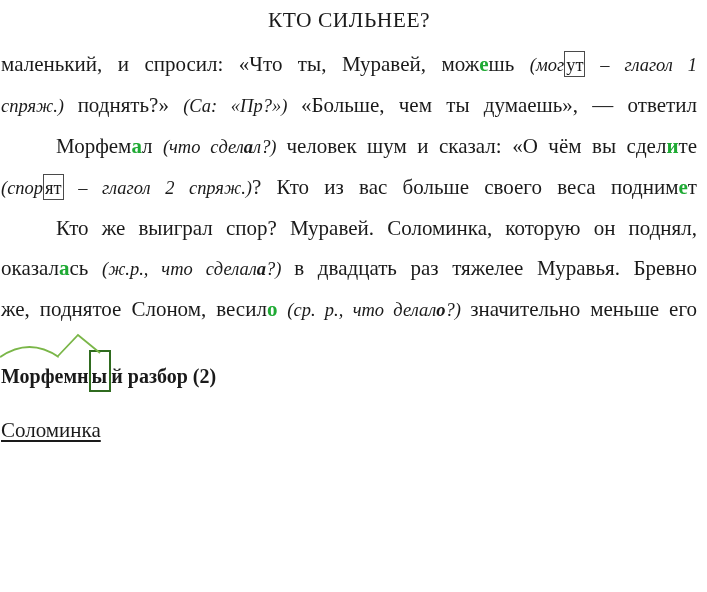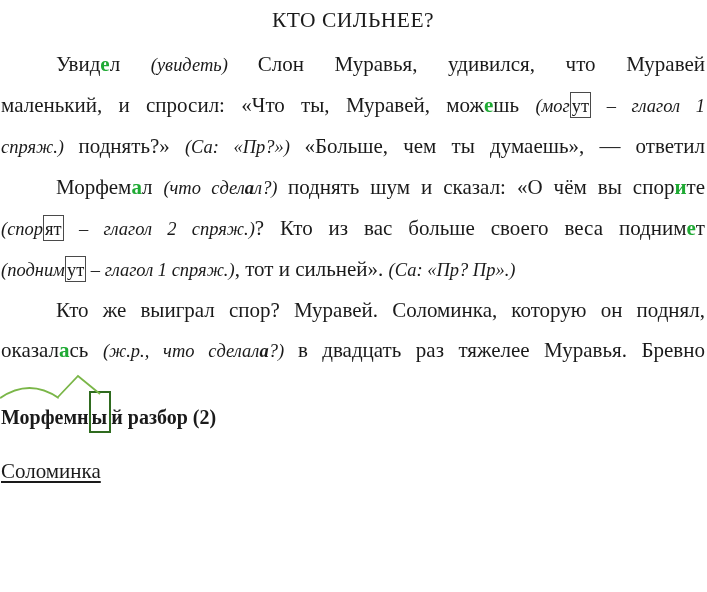--- a/index.html
+++ b/index.html
@@ -1,20 +1,20 @@
 <!DOCTYPE html>
 <html><head>
 <meta charset="utf-8">
 <style>
   html,body { margin:0; padding:0; background:#ffffff; }
   .page {
     position:relative; width:707px; height:592px; overflow:hidden;
     background:#ffffff; color:#1a1a1a;
     font-family:"Liberation Serif","DejaVu Serif",serif;
-    font-size:21px; box-sizing:border-box; padding:5px 2px 0 1px;
+    font-size:21px; box-sizing:border-box; padding:5px 10px 0 1px;
   }
   .title {
     margin:0 0 9px 0; font-size:21.5px; font-weight:normal;
     text-align:center; line-height:30px; letter-spacing:0.5px;
   }
   .body { width:100%; }
   .line { line-height:40px; text-align:justify; white-space:normal; }
   .line.just { text-align:justify; text-align-last:justify; }
   .line.indent { text-indent:55px; }
   .run-n { }
@@ -49,28 +49,27 @@
     text-decoration:underline; text-underline-offset:3px;
   }
 </style>
 </head>
 <body>
 
 <div class="page">
   <h1 class="title">КТО СИЛЬНЕЕ?</h1>
 
   <div class="body">
-      <div class="line just indent"><span class="run-n">Увид</span><span class="run-g">е</span><span class="run-n">л </span><span class="run-i">(увидеть) </span><span class="run-n">Слон Муравья, удивился, что Муравей</span></div>
       <div class="line just"><span class="run-n">маленький, и спросил: «Что ты, Муравей, мож</span><span class="run-g">е</span><span class="run-n">шь </span><span class="run-i">(мог</span><span class="run-ibox">ут</span><span class="run-i"> – глагол 1</span></div>
       <div class="line just"><span class="run-i">спряж.) </span><span class="run-n">поднять?» </span><span class="run-i">(Са: «Пр?») </span><span class="run-n">«Больше, чем ты думаешь», — ответил</span></div>
-      <div class="line just indent"><span class="run-n">Морфем</span><span class="run-g">а</span><span class="run-n">л </span><span class="run-i">(что сдел</span><span class="run-ib">а</span><span class="run-i">л?) </span><span class="run-n">поднять шум и сказал: «О чём вы спор</span><span class="run-g">и</span><span class="run-n">те</span></div>
+      <div class="line just indent"><span class="run-n">Морфем</span><span class="run-g">а</span><span class="run-n">л </span><span class="run-i">(что сдел</span><span class="run-ib">а</span><span class="run-i">л?) </span><span class="run-n">человек шум и сказал: «О чём вы сдел</span><span class="run-g">и</span><span class="run-n">те</span></div>
       <div class="line just"><span class="run-i">(спор</span><span class="run-ibox">ят</span><span class="run-i"> – глагол 2 спряж.)</span><span class="run-n">? Кто из вас больше своего веса подним</span><span class="run-g">е</span><span class="run-n">т</span></div>
-      <div class="line"><span class="run-i">(подним</span><span class="run-ibox">ут</span><span class="run-i"> – глагол 1 спряж.)</span><span class="run-n">, тот и сильней». </span><span class="run-i">(Са: «Пр? Пр».)</span></div>
       <div class="line just indent"><span class="run-n">Кто же выиграл спор? Муравей. Соломинка, которую он поднял,</span></div>
       <div class="line just"><span class="run-n">оказал</span><span class="run-g">а</span><span class="run-n">сь </span><span class="run-i">(ж.р., что сделал</span><span class="run-ib">а</span><span class="run-i">?) </span><span class="run-n">в двадцать раз тяжелее Муравья. Бревно</span></div>
+      <div class="line just"><span class="run-n">же, поднятое Слоном, весил</span><span class="run-g">о</span><span class="run-n"> </span><span class="run-i">(ср. р., что делал</span><span class="run-ib">о</span><span class="run-i">?) </span><span class="run-n">значительно меньше его</span></div>
     </div>
 
   <div class="morpheme-heading"><span class="mh-root"><svg class="arc-svg" viewBox="0 0 100 16" preserveAspectRatio="none">
           <path d="M2,15 Q50,-5 98,15"></path>
         </svg><span>Морфем</span></span><span class="mh-suffix"><svg class="caret-svg" viewBox="0 0 44 24" preserveAspectRatio="none">
           <path d="M1,23 L21,2 L43,20"></path>
         </svg><span>н</span></span><span class="mh-ending">ы</span><span>й разбор (2)</span></div>
 
   <div class="footer-word">Соломинка</div>
 </div>

